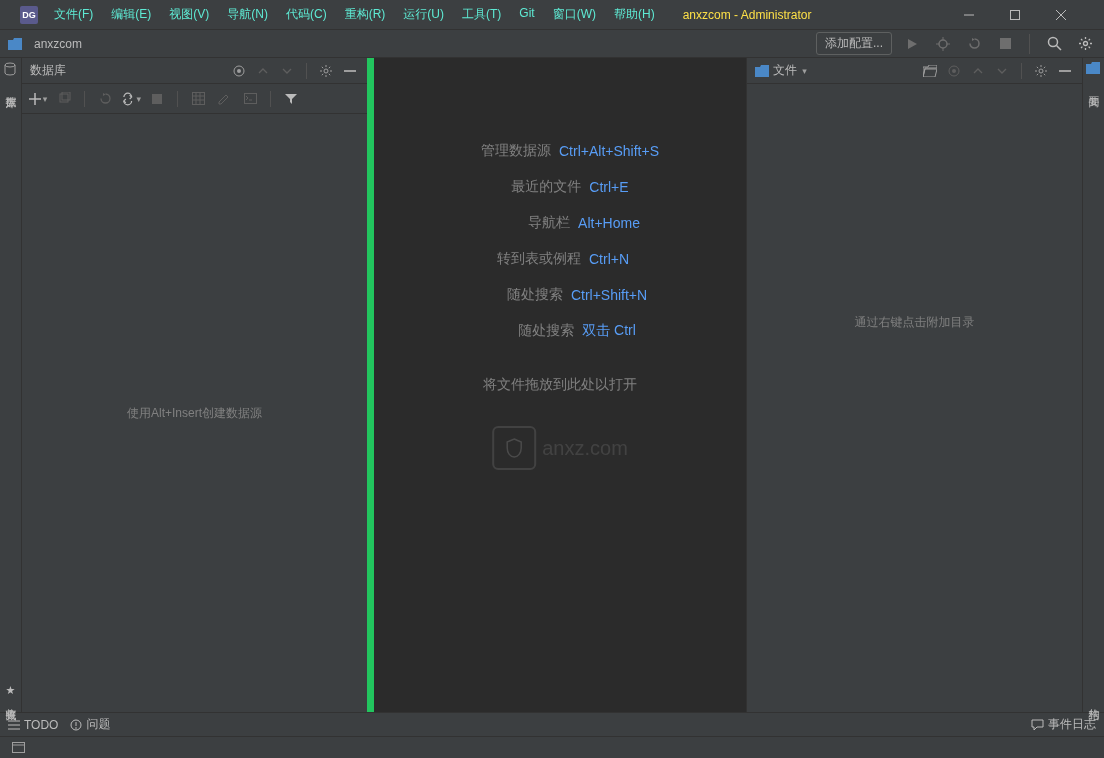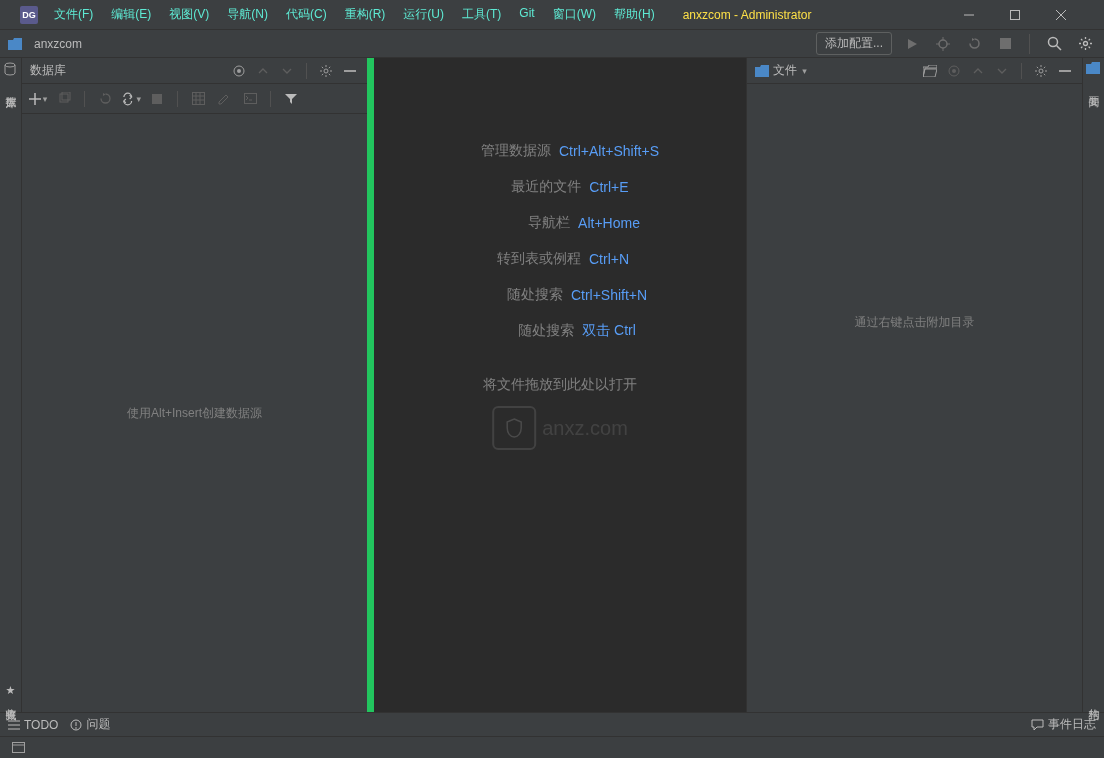--- a/index.html
+++ b/index.html
@@ -190,21 +190,21 @@
       margin-right: 8px;
     }
     .shortcut-key { color: #589df6; }
     .drop-hint {
       color: #808080;
       font-size: 14px;
       margin-top: 18px;
     }
     .watermark {
       position: absolute;
-      top: 348px;
+      top: 368px;
       left: 50%;
       transform: translateX(-50%);
       color: rgba(200,200,200,0.15);
       font-size: 20px;
       pointer-events: none;
       display: flex;
       align-items: center;
       gap: 6px;
     }
     .watermark-badge {

